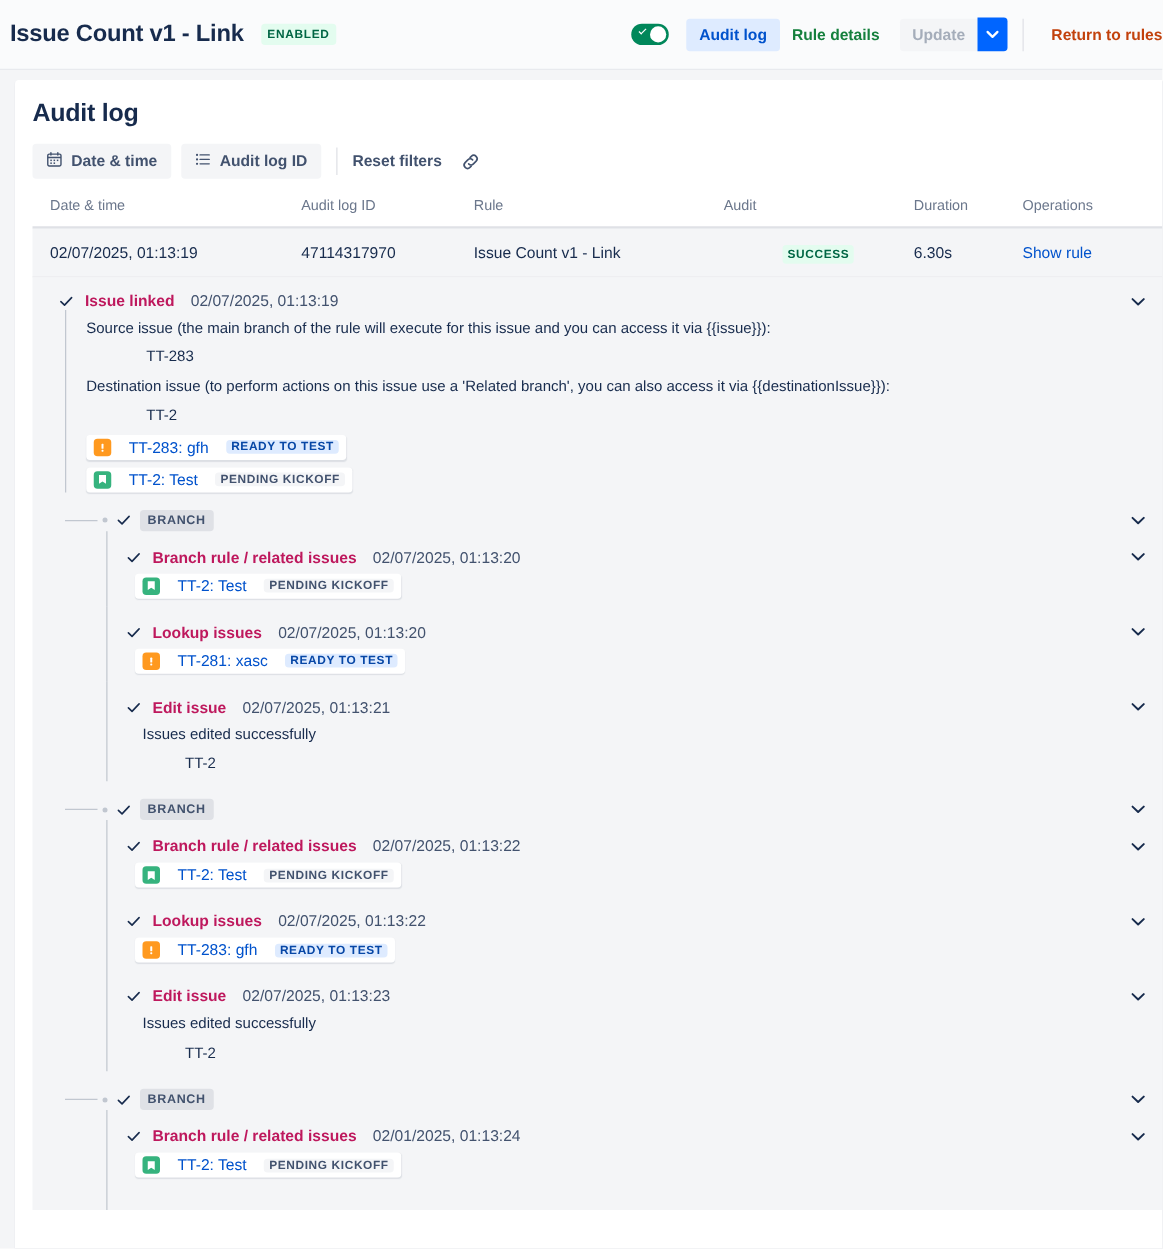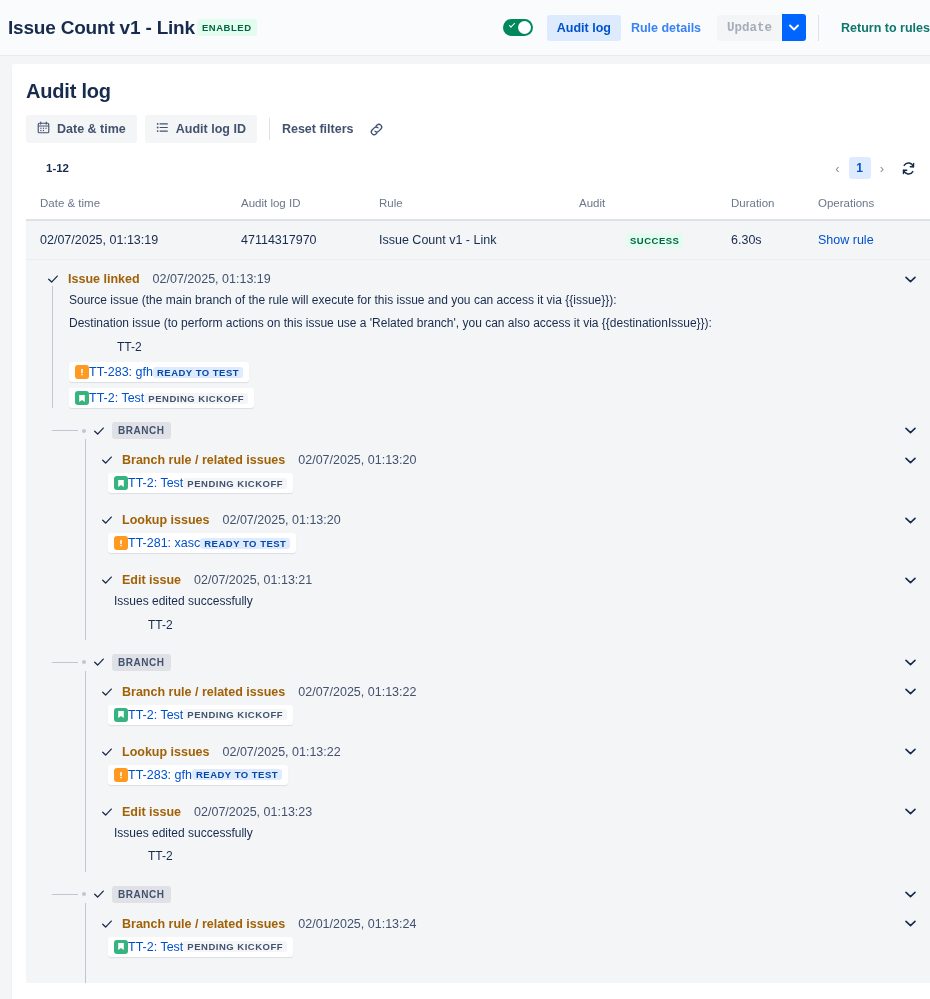--- a/index.html
+++ b/index.html
@@ -16,21 +16,21 @@
   .topbar {
     position: absolute; left: 0; top: 0; width: 930px; height: 56px;
     background: #fafbfc; border-bottom: 1px solid #e8eaee;
     display: flex; align-items: center;
   }
   .rule-title {
     font-size: 19px; font-weight: 600; color: #172b4d;
     margin-left: 8px; letter-spacing: -0.2px; white-space: nowrap;
   }
   .enabled-lozenge {
-    margin-left: 2px; background: #e3fcef; color: #006644;
+    margin-left: 14px; background: #e3fcef; color: #006644;
     font-size: 9.5px; font-weight: 700; letter-spacing: .55px;
     padding: 3px 5px; border-radius: 3px; text-transform: uppercase;
   }
   .topbar-right {
     margin-left: auto; display: flex; align-items: center; gap: 0px;
     padding-right: 0px; height: 100%;
   }
   .toggle {
     width: 30px; height: 17px; border-radius: 9px; background: #00875a;
     position: relative; margin-right: 14px; flex: none; cursor: pointer;
@@ -38,26 +38,26 @@
   .toggle .knob {
     position: absolute; right: 2px; top: 2px; width: 13px; height: 13px;
     background: #fff; border-radius: 50%;
   }
   .toggle .tick {
     position: absolute; left: 6px; top: 4px; width: 6px; height: 3px;
     border-left: 1.6px solid #fff; border-bottom: 1.6px solid #fff;
     transform: rotate(-45deg);
   }
   .navbtn {
-    font-size: 12.5px; font-weight: 600; color: #3b82f6;
+    font-size: 12.5px; font-weight: 600; color: #15803d;
     padding: 6px 10px; border-radius: 3px; white-space: nowrap; cursor: pointer;
   }
   .navbtn.active { background: #deebff; color: #0052cc; }
   .navbtn.disabled { color: #a5adba; background: #f4f5f7; border-radius: 3px 0 0 3px; cursor: default;}
-  .split-wrap { display: flex; align-items: flex-end; margin-left: 6px; font-family: Liberation Mono, monospace; }
+  .split-wrap { display: flex; align-items: flex-end; margin-left: 6px; }
   .split-caret {
     background: #0065ff; width: 24px; height: 27px; border-radius: 0 3px 3px 0;
     display: flex; align-items: center; justify-content: center; cursor: pointer;
   }
   .vdiv { width: 1px; height: 26px; background: #dfe1e6; margin: 0 12px; }
 
   
   .card {
     position: absolute; left: 12px; top: 64px; width: 918px; height: 935px;
     background: #fff; border-radius: 3px 0 0 0;
@@ -117,30 +117,30 @@
     background: #e3fcef; color: #006644; font-size: 9.5px; font-weight: 700;
     letter-spacing: .5px; padding: 2px 4px; border-radius: 3px; text-transform: uppercase; margin-left: 47px;
   }
   .showless { color: #0052cc; cursor: pointer; }
 
   
   .log { background: #f4f5f7; width: 904px; padding: 8px 0 0 0; }
   .entry { position: relative; padding-right: 14px; }
   .entry-head { display: flex; align-items: center; gap: 8px; }
   .check { width: 14px; flex: none; display: flex; align-items: center; justify-content: center; }
-  .entry-title { font-size: 12.5px; font-weight: 700; color: #a16207; }
+  .entry-title { font-size: 12.5px; font-weight: 700; color: #be185d; }
   .entry-time { font-size: 12.5px; font-weight: 400; color: #42526e; margin-left: 5px; }
   .chev { margin-left: auto; display: flex; align-items: center; cursor: pointer; }
   .entry-body { font-size: 12px; color: #172b4d; }
   .body-line { padding: 6px 0 0 0; line-height: 1.45; }
   .body-indent { padding-left: 48px; }
 
   
   .chip {
-    display: inline-flex; align-items: center; gap: 0;
+    display: inline-flex; align-items: center; gap: 14px;
     background: #fff; border-radius: 3px; padding: 3px 6px;
     box-shadow: 0 1px 1px rgba(9,30,66,.10); margin-top: 6px;
   }
   .itype { width: 14px; height: 14px; border-radius: 3px; flex: none;
            display: flex; align-items: center; justify-content: center; }
   .itype.task { background: #ff991f; }
   .itype.story { background: #36b37e; }
   .chip-key { color: #0052cc; font-size: 12.5px; white-space: nowrap; }
   .st-lozenge {
     font-size: 9.5px; font-weight: 700; letter-spacing: .5px; text-transform: uppercase;
@@ -177,21 +177,21 @@
       <div class="navbtn">Rule details</div>
       <div class="split-wrap">
         <div class="navbtn disabled">Update</div>
         <div class="split-caret">
           <svg width="10" height="7" viewBox="0 0 10 7">
               <path d="M1 1.5L5 5.5L9 1.5" stroke="#fff" stroke-width="1.8" fill="none" stroke-linecap="round" stroke-linejoin="round"></path>
             </svg>
         </div>
       </div>
       <div class="vdiv"></div>
-      <div class="navbtn" style="color:#0f766e;padding-right:0">Return to rules</div>
+      <div class="navbtn" style="color:#c2410c;padding-right:0">Return to rules</div>
     </div>
   </div>
 
   <div class="card">
     <div class="card-inner">
       <div class="page-title">Audit log</div>
 
       <div class="filters">
         <div class="filter-btn">
           <span>
@@ -225,36 +225,20 @@
         <div class="reset-btn">Reset filters</div>
 
         <div class="link-icon-btn">
           <svg width="15" height="15" viewBox="0 0 16 16">
               <path d="M6.3 9.7a2.9 2.9 0 0 0 4.1 0l2.3-2.3a2.9 2.9 0 0 0-4.1-4.1L7.5 4.4" stroke="#42526e" stroke-width="1.4" fill="none" stroke-linecap="round"></path>
               <path d="M9.7 6.3a2.9 2.9 0 0 0-4.1 0L3.3 8.6a2.9 2.9 0 0 0 4.1 4.1l1.1-1.1" stroke="#42526e" stroke-width="1.4" fill="none" stroke-linecap="round"></path>
             </svg>
         </div>
       </div>
 
-      <div class="countrow">
-        <div class="count">1-12</div>
-        <div class="pager">
-          <div class="pg-arrow">‹</div>
-          <div class="pg-num">1</div>
-          <div class="pg-arrow">›</div>
-          <div class="refresh-btn">
-            <svg width="15" height="15" viewBox="0 0 16 16">
-                <path d="M13 6.2A5.2 5.2 0 0 0 3.4 4.7" stroke="#172b4d" stroke-width="1.5" fill="none" stroke-linecap="round"></path>
-                <path d="M3 9.8A5.2 5.2 0 0 0 12.6 11.3" stroke="#172b4d" stroke-width="1.5" fill="none" stroke-linecap="round"></path>
-                <path d="M13.4 2.6V6.2H9.9" stroke="#172b4d" stroke-width="1.5" fill="none" stroke-linecap="round" stroke-linejoin="round"></path>
-                <path d="M2.6 13.4V9.8h3.5" stroke="#172b4d" stroke-width="1.5" fill="none" stroke-linecap="round" stroke-linejoin="round"></path>
-              </svg>
-          </div>
-        </div>
-      </div>
 
       <div class="tbl">
         <div class="thead">
           <div class="c-date">Date &amp; time</div>
           <div class="c-id">Audit log ID</div>
           <div class="c-rule">Rule</div>
           <div class="c-status">Audit</div>
           <div class="c-dur">Duration</div>
           <div class="c-ops">Operations</div>
         </div>
@@ -283,20 +267,21 @@
               <span class="entry-title">Issue linked</span>
               <span class="entry-time">02/07/2025, 01:13:19</span>
               <span class="chev">
                 <svg width="11" height="7" viewBox="0 0 11 7">
                   <path d="M1 1.3L5.5 5.6L10 1.3" stroke="#172b4d" stroke-width="1.6" fill="none" stroke-linecap="round" stroke-linejoin="round"></path>
                 </svg>
               </span>
             </div>
             <div class="entry-body rail" style="margin-left:6px;padding-left:16px">
               <div class="body-line">Source issue (the main branch of the rule will execute for this issue and you can access it via {{issue}}):</div>
+              <div class="body-line body-indent">TT-283</div>
               <div class="body-line">Destination issue (to perform actions on this issue use a 'Related branch', you can also access it via {{destinationIssue}}):</div>
               <div class="body-line body-indent">TT-2</div>
               <div><span class="chip">
                   <span class="itype task">
                     <svg width="8" height="8" viewBox="0 0 8 8">
                       <rect x="3.2" y="1" width="1.6" height="4" fill="#fff" rx=".5"></rect>
                       <rect x="3.2" y="5.8" width="1.6" height="1.5" fill="#fff" rx=".5"></rect>
                     </svg>
                   </span>
                   <span class="chip-key">TT-283: gfh</span>

